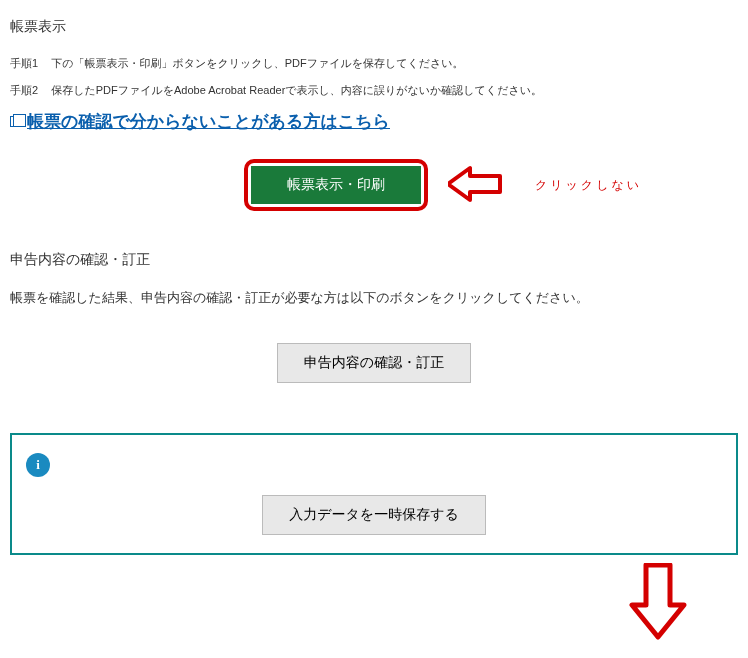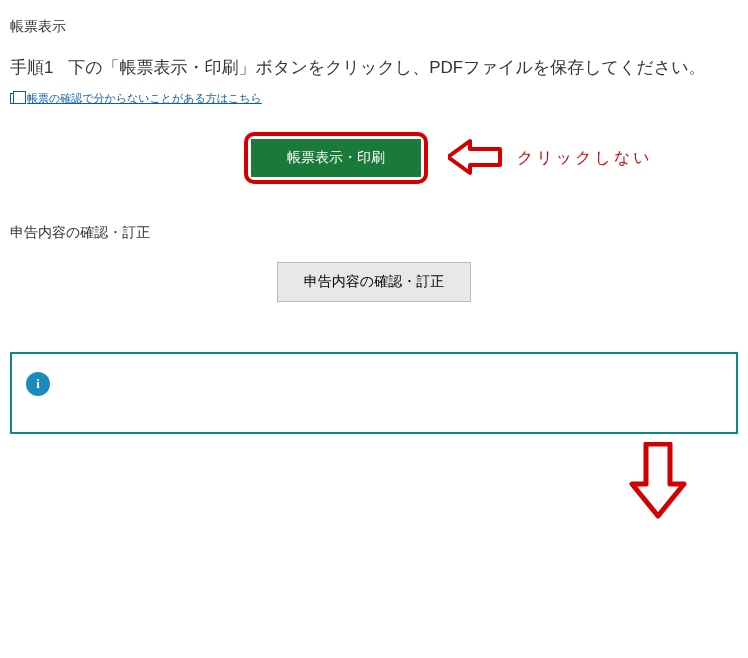--- a/index.html
+++ b/index.html
@@ -11,21 +11,21 @@
       background: #fff;
     }
     .content { padding: 8px 10px 30px 10px; }
     .section-title {
       font-size: 14px;
       font-weight: normal;
       margin: 10px 0 20px 0;
     }
     .step-line {
       margin: 12px 0;
-      font-size: 17px;
+      font-size: 11px;
     }
     .step-label { margin-right: 10px; }
     .help-link-row {
       display: flex;
       align-items: center;
       gap: 6px;
       margin: 10px 0 26px 0;
     }
     .new-window-icon {
       display: inline-block;
@@ -37,22 +37,23 @@
       content: "";
       position: absolute;
       left: 2px; top: -3px;
       width: 11px; height: 11px;
       border: 1px solid #0a5fad;
       background: #fff;
     }
     .help-link {
       color: #0a5fad;
       text-decoration: underline;
-      font-size: 11px;
+      font-size: 17px;
       cursor: pointer;
+      font-weight: bold;
     }
     .print-row {
       display: flex;
       align-items: center;
       justify-content: center;
       gap: 20px;
       margin: 10px 0 40px 0;
       position: relative;
     }
     .print-wrapper {
@@ -65,25 +66,25 @@
       background: #1a7a3a;
       color: #fff;
       border: none;
       padding: 10px 36px;
       font-size: 14px;
       cursor: pointer;
     }
     .red-arrow-left { display: inline-block; }
     .red-note {
       color: #d40000;
-      font-size: 16px;
+      font-size: 12px;
       letter-spacing: 3px;
       white-space: nowrap;
       position: absolute;
-      left: 507px;
+      left: 525px;
     }
     .desc { margin: 12px 0 36px 0; }
     .gray-button-wrap { text-align: center; margin-bottom: 50px; }
     .gray-button {
       background: #e8e8e8;
       border: 1px solid #bbb;
       padding: 10px 26px;
       font-size: 14px;
       cursor: pointer;
     }
@@ -125,46 +126,54 @@
 <body>
 
 <div class="content">
   <div class="section-title">帳票表示</div>
 
   <div class="step-line">
     <span class="step-label">手順1</span>
     <span>下の「帳票表示・印刷」ボタンをクリックし、PDFファイルを保存してください。</span>
   </div>
 
+  <div class="step-line">
+    <span class="step-label">手順2</span>
+    <span>保存したPDFファイルをAdobe Acrobat Readerで表示し、内容に誤りがないか確認してください。</span>
+  </div>
 
   <div class="help-link-row">
     <span class="new-window-icon"></span>
     <a class="help-link">帳票の確認で分からないことがある方はこちら</a>
   </div>
 
   <div class="print-row">
     <span class="print-wrapper">
       <button class="print-button">帳票表示・印刷</button>
     </span>
     <span class="red-arrow-left">
       <svg width="56" height="40" viewBox="0 0 56 40">
         <path d="M0 20 L22 4 L22 12 L52 12 L52 28 L22 28 L22 36 Z" fill="none" stroke="#d40000" stroke-width="4" stroke-linejoin="round"></path>
       </svg>
     </span>
     <span class="red-note">クリックしない</span>
   </div>
 
   <div class="section-title">申告内容の確認・訂正</div>
+  <div class="desc">帳票を確認した結果、申告内容の確認・訂正が必要な方は以下のボタンをクリックしてください。</div>
   <div class="gray-button-wrap">
     <button class="gray-button">申告内容の確認・訂正</button>
   </div>
 
   <div class="info-box">
     <div class="info-row">
       <span class="info-icon">i</span>
+    </div>
+    <div class="info-button-wrap">
+      <button class="gray-button">入力データを一時保存する</button>
     </div>
   </div>
 
   <div class="down-arrow-wrap">
     <span class="down-arrow">
       <svg width="60" height="78" viewBox="0 0 60 78">
         <path d="M18 2 L42 2 L42 42 L56 42 L30 74 L4 42 L18 42 Z" fill="none" stroke="#d40000" stroke-width="5" stroke-linejoin="round"></path>
       </svg>
     </span>
   </div>

